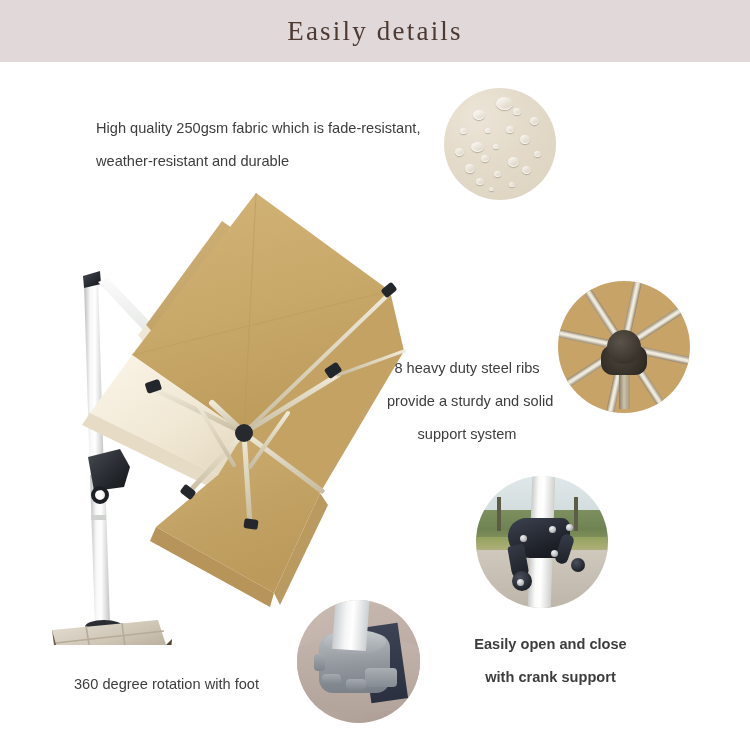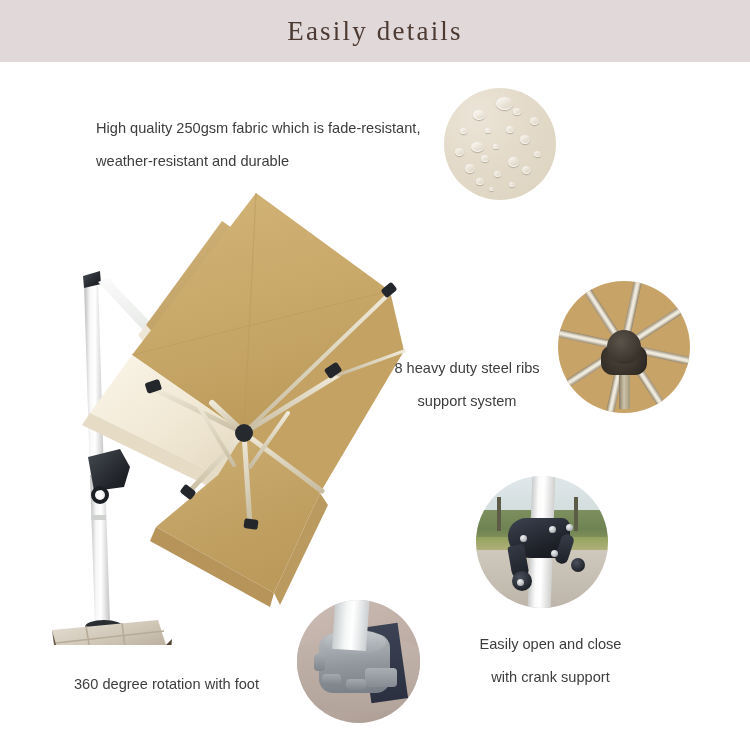--- a/index.html
+++ b/index.html
@@ -47,21 +47,21 @@
     line-height: 33px;
     white-space: nowrap;
   }
   .caption .line { display: block; }
 
   #caption-fabric      { left: 96px;  top: 112px; text-align: left; }
   #caption-fabric .l2  { padding-right: 60px; }
 
   #caption-ribs        { left: 368px; top: 352px; text-align: center; width: 160px; margin-left: 19px; }
 
-  #caption-crank       { left: 473px; top: 628px; text-align: center; width: 155px; }
+  #caption-crank       { left: 473px; top: 628px; text-align: center; width: 155px; font-weight: bold; }
 
   #caption-pedal       { left: 74px;  top: 668px; text-align: left; }
   #caption-pedal .l2   { text-align: center; padding-right: 20px; }
 
   
   .detail-circle {
     position: absolute;
     border-radius: 50%;
     overflow: hidden;
   }
@@ -438,20 +438,21 @@
   <span class="pedal-lug" style="left:14%; top:44%; width:9%;  height:14%;"></span>
 </div>
 
 <div class="caption" id="caption-fabric">
   <span class="line l1">High quality 250gsm fabric which is fade-resistant,</span>
   <span class="line l2">weather-resistant and durable</span>
 </div>
 
 <div class="caption" id="caption-ribs">
   <span class="line">8 heavy duty steel ribs</span>
+  <span class="line">provide a sturdy and solid</span>
   <span class="line">support system</span>
 </div>
 
 <div class="caption" id="caption-crank">
   <span class="line">Easily open and close</span>
   <span class="line">with crank support</span>
 </div>
 
 <div class="caption" id="caption-pedal">
   <span class="line l1">360 degree rotation with foot</span>

